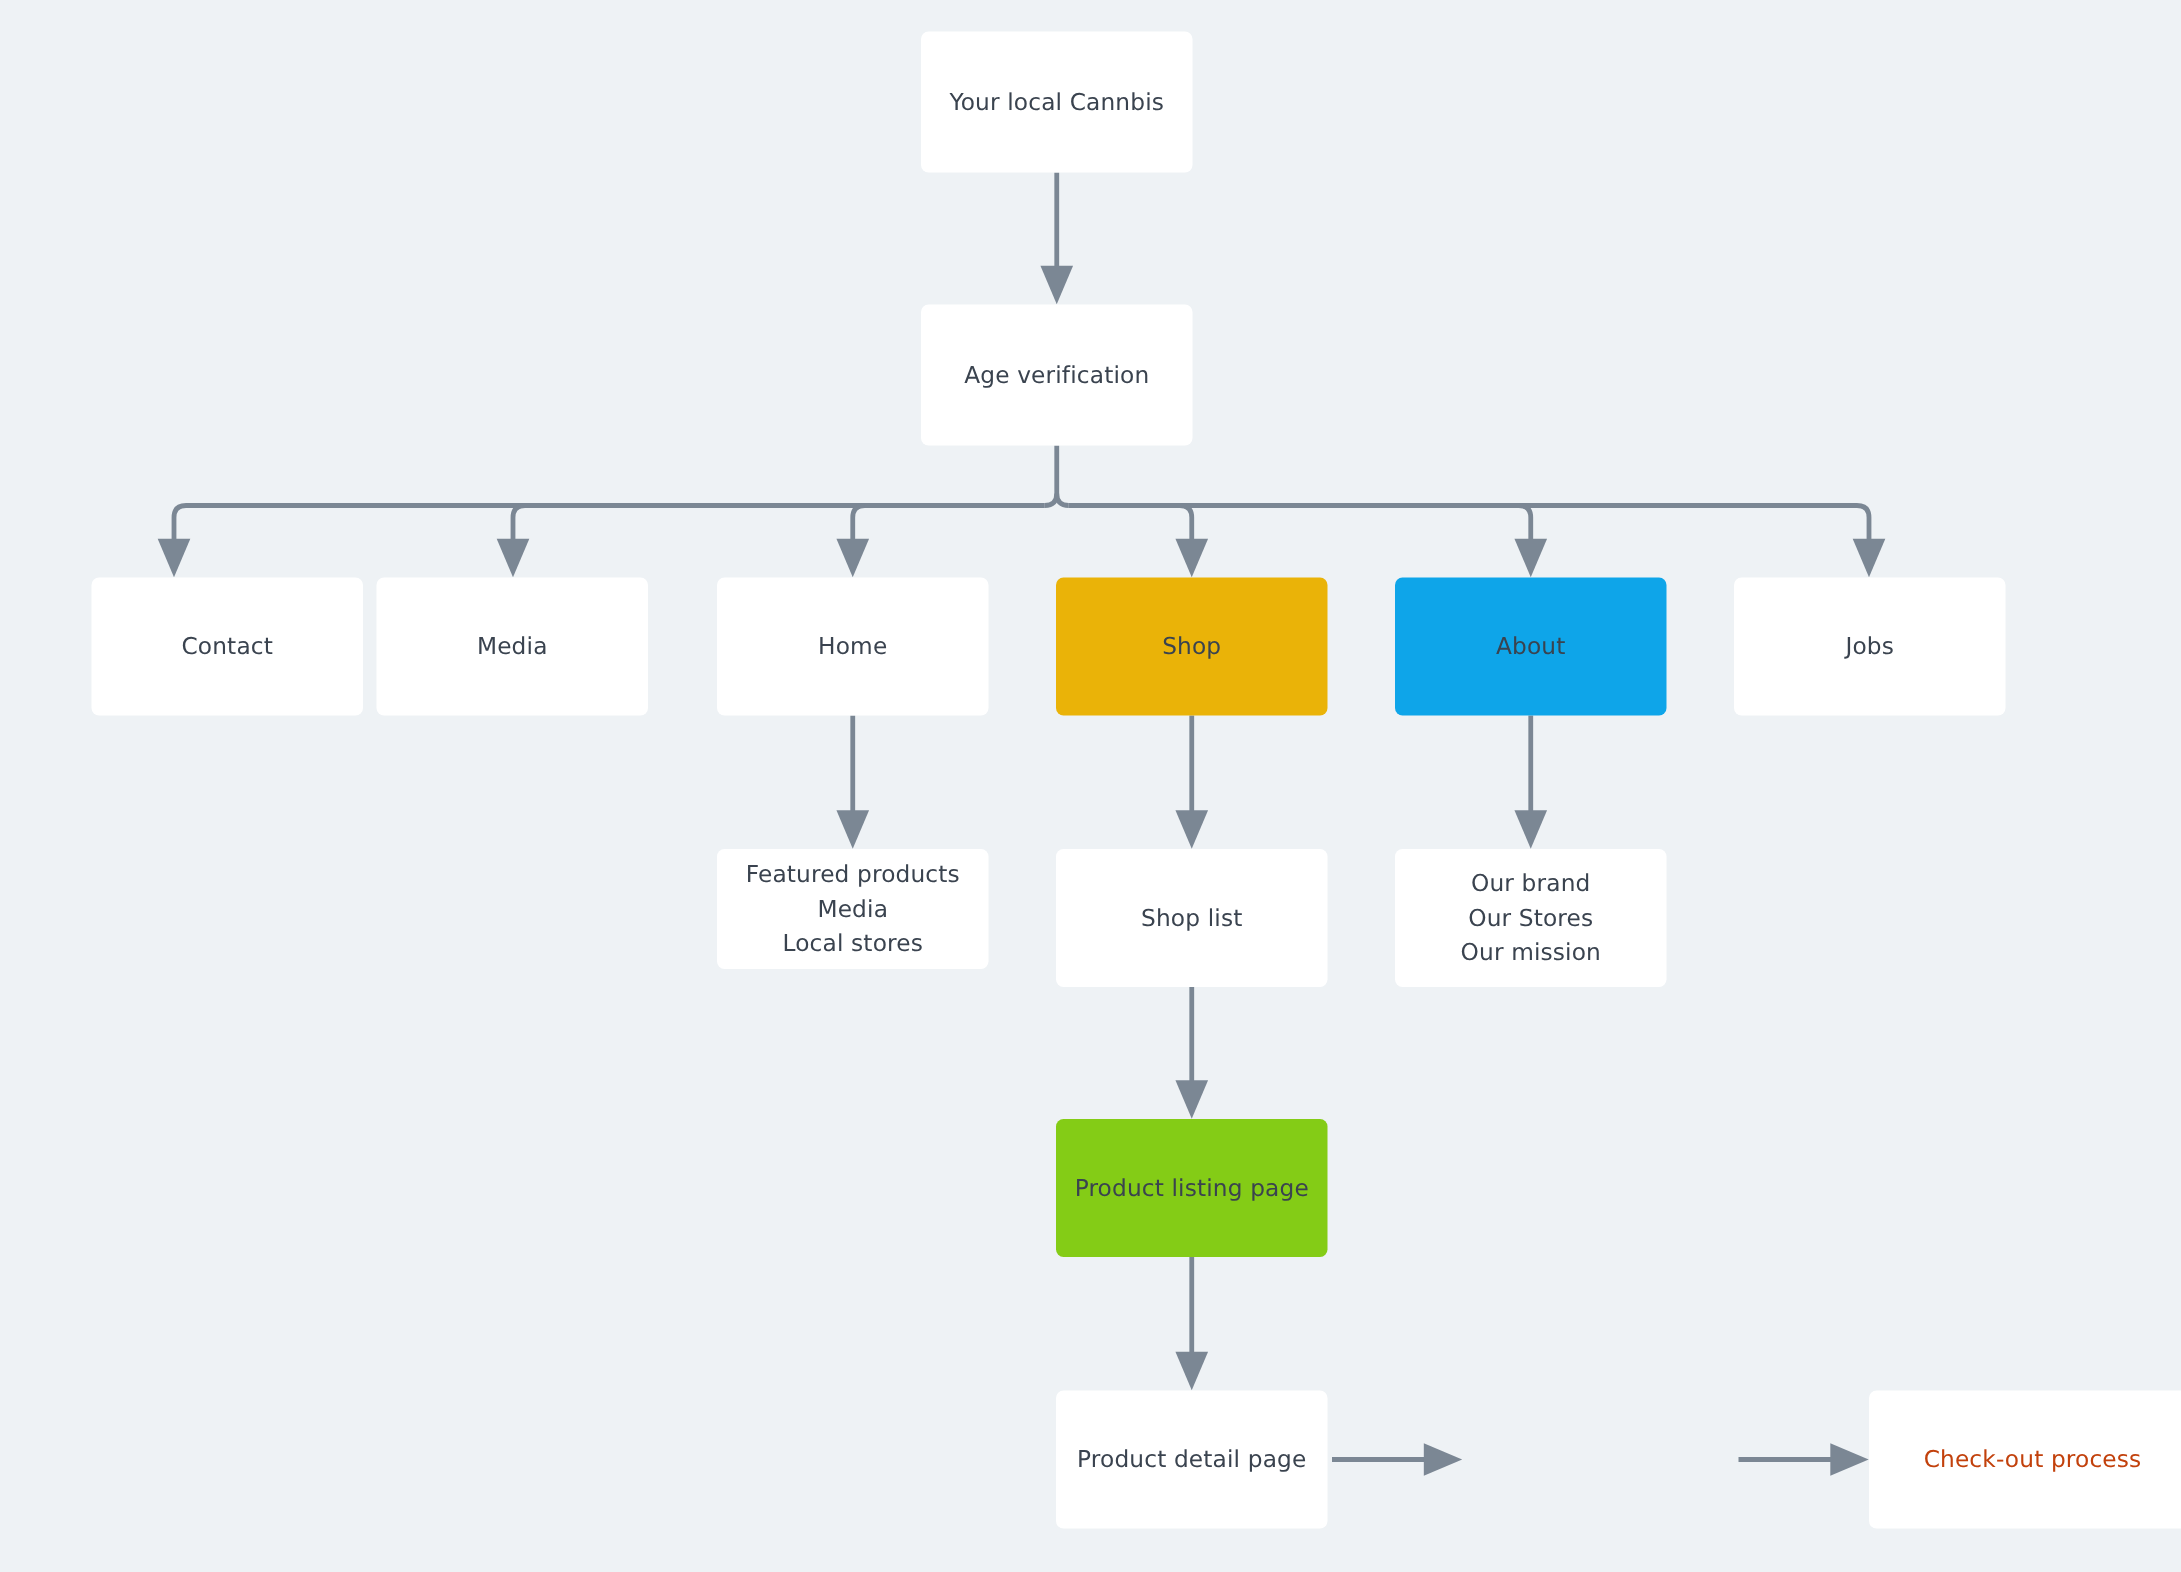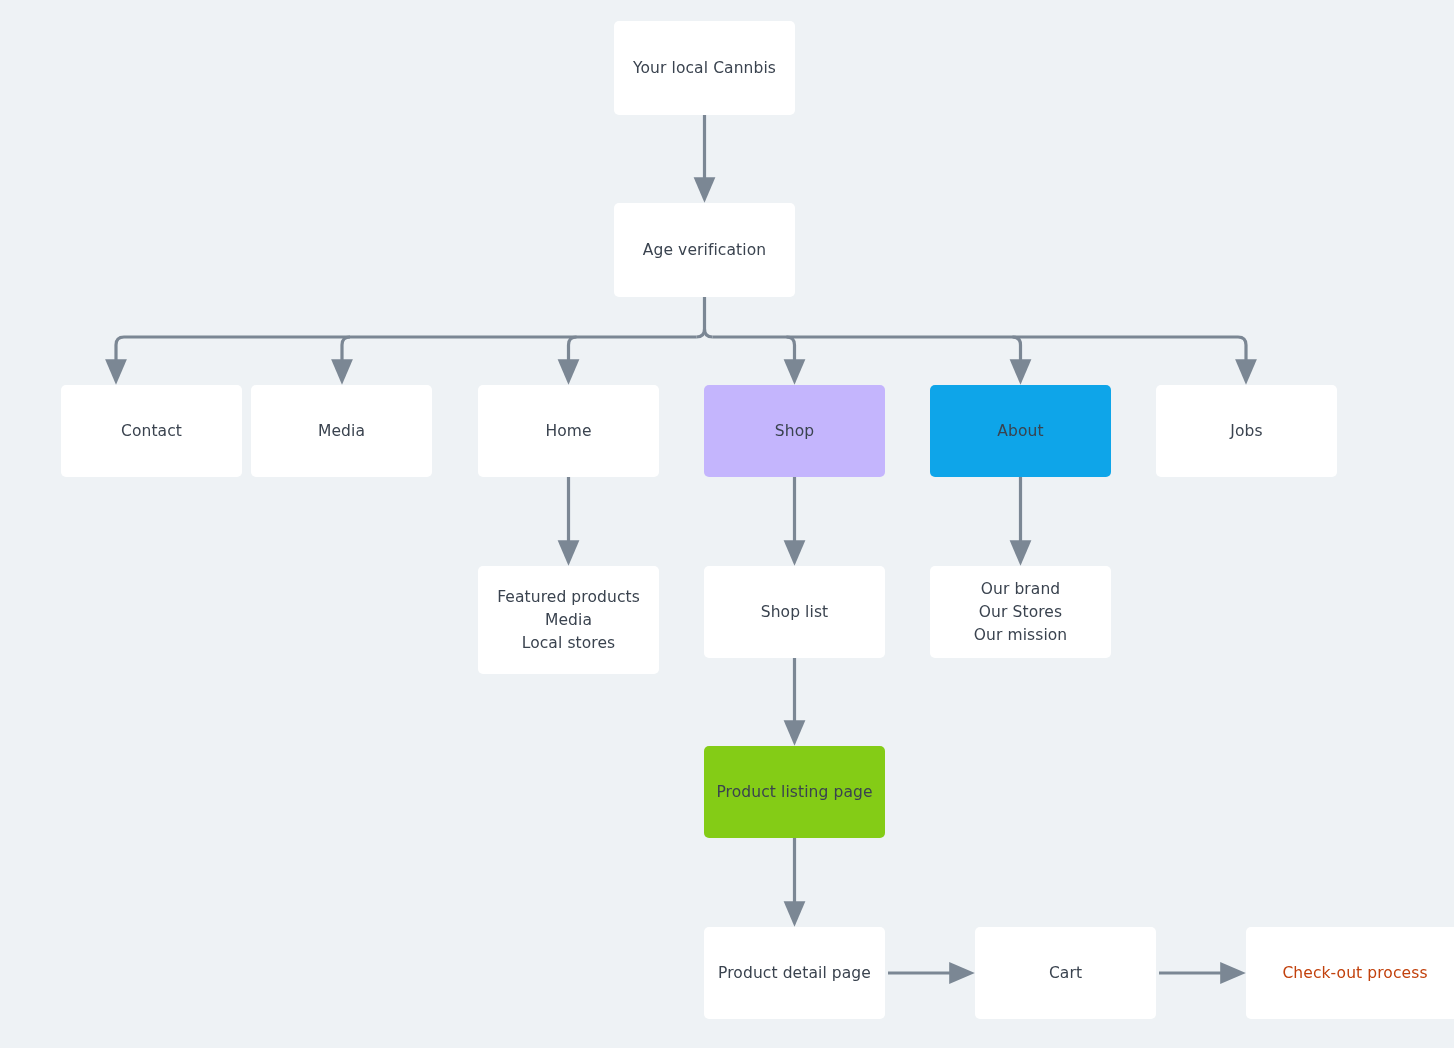--- a/index.html
+++ b/index.html
@@ -110,36 +110,36 @@
   <div class="node" style="left: 251px; top: 385px; width: 181px; height: 92px; background: rgb(255, 255, 255); color: rgb(58, 67, 79);">
       <span class="lines">
         <span>Media</span>
       </span>
     </div>
   <div class="node" style="left: 478px; top: 385px; width: 181px; height: 92px; background: rgb(255, 255, 255); color: rgb(58, 67, 79);">
       <span class="lines">
         <span>Home</span>
       </span>
     </div>
-  <div class="node" style="left: 704px; top: 385px; width: 181px; height: 92px; background: #c4b5fd; color: rgb(58, 67, 79);">
+  <div class="node" style="left: 704px; top: 385px; width: 181px; height: 92px; background: #eab308; color: rgb(58, 67, 79);">
       <span class="lines">
         <span>Shop</span>
       </span>
     </div>
   <div class="node" style="left: 930px; top: 385px; width: 181px; height: 92px; background: #0ea5e9; color: rgb(58, 67, 79);">
       <span class="lines">
         <span>About</span>
       </span>
     </div>
   <div class="node" style="left: 1156px; top: 385px; width: 181px; height: 92px; background: rgb(255, 255, 255); color: rgb(58, 67, 79);">
       <span class="lines">
         <span>Jobs</span>
       </span>
     </div>
-  <div class="node" style="left: 478px; top: 566px; width: 181px; height: 108px; background: rgb(255, 255, 255); color: rgb(58, 67, 79);">
+  <div class="node" style="left: 478px; top: 566px; width: 181px; height: 80px; background: rgb(255, 255, 255); color: rgb(58, 67, 79);">
       <span class="lines">
         <span>Featured products</span>
         <span>Media</span>
         <span>Local stores</span>
       </span>
     </div>
   <div class="node" style="left: 704px; top: 566px; width: 181px; height: 92px; background: rgb(255, 255, 255); color: rgb(58, 67, 79);">
       <span class="lines">
         <span>Shop list</span>
       </span>
@@ -154,24 +154,19 @@
   <div class="node" style="left: 704px; top: 746px; width: 181px; height: 92px; background: #84cc16; color: rgb(58, 67, 79); justify-content: center;">
       <span class="lines">
         <span>Product listing page</span>
       </span>
     </div>
   <div class="node" style="left: 704px; top: 927px; width: 181px; height: 92px; background: rgb(255, 255, 255); color: rgb(58, 67, 79);">
       <span class="lines">
         <span>Product detail page</span>
       </span>
     </div>
-  <div class="node" style="left: 975px; top: 927px; width: 181px; height: 92px; background: rgb(255, 255, 255); color: rgb(58, 67, 79);">
-      <span class="lines">
-        <span>Cart</span>
-      </span>
-    </div>
   <div class="node" style="left: 1246px; top: 927px; width: 218px; height: 92px; background: rgb(255, 255, 255); color: #c2410c;">
       <span class="lines">
         <span>Check-out process</span>
       </span>
     </div>
 
 </div>
 
 </body></html>

